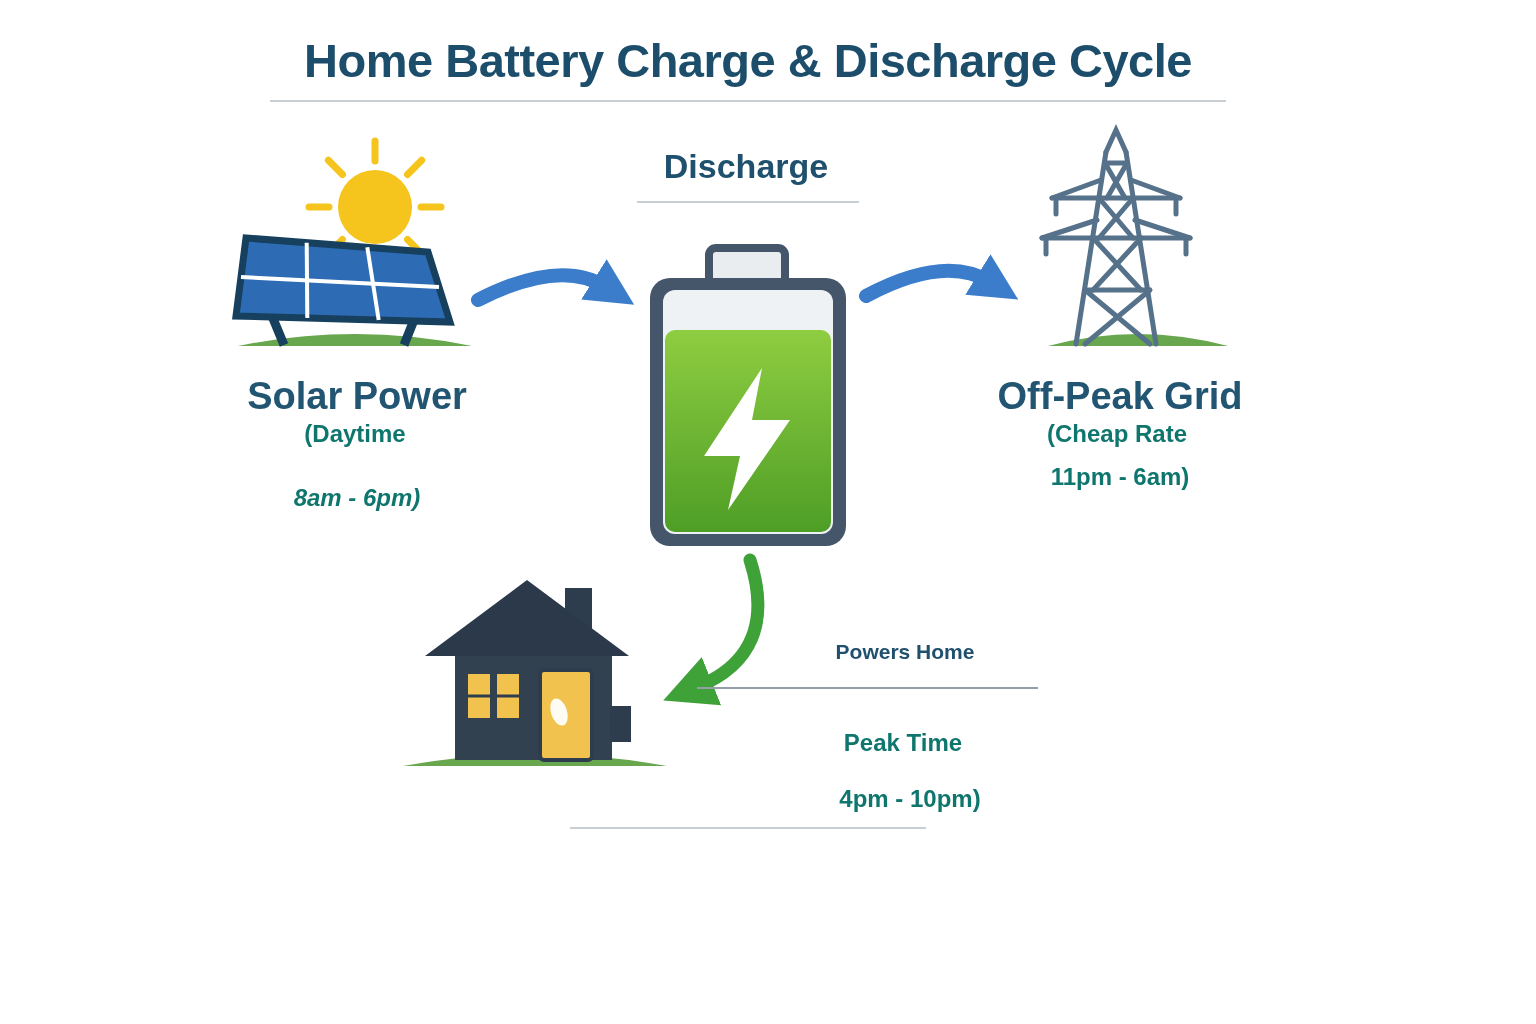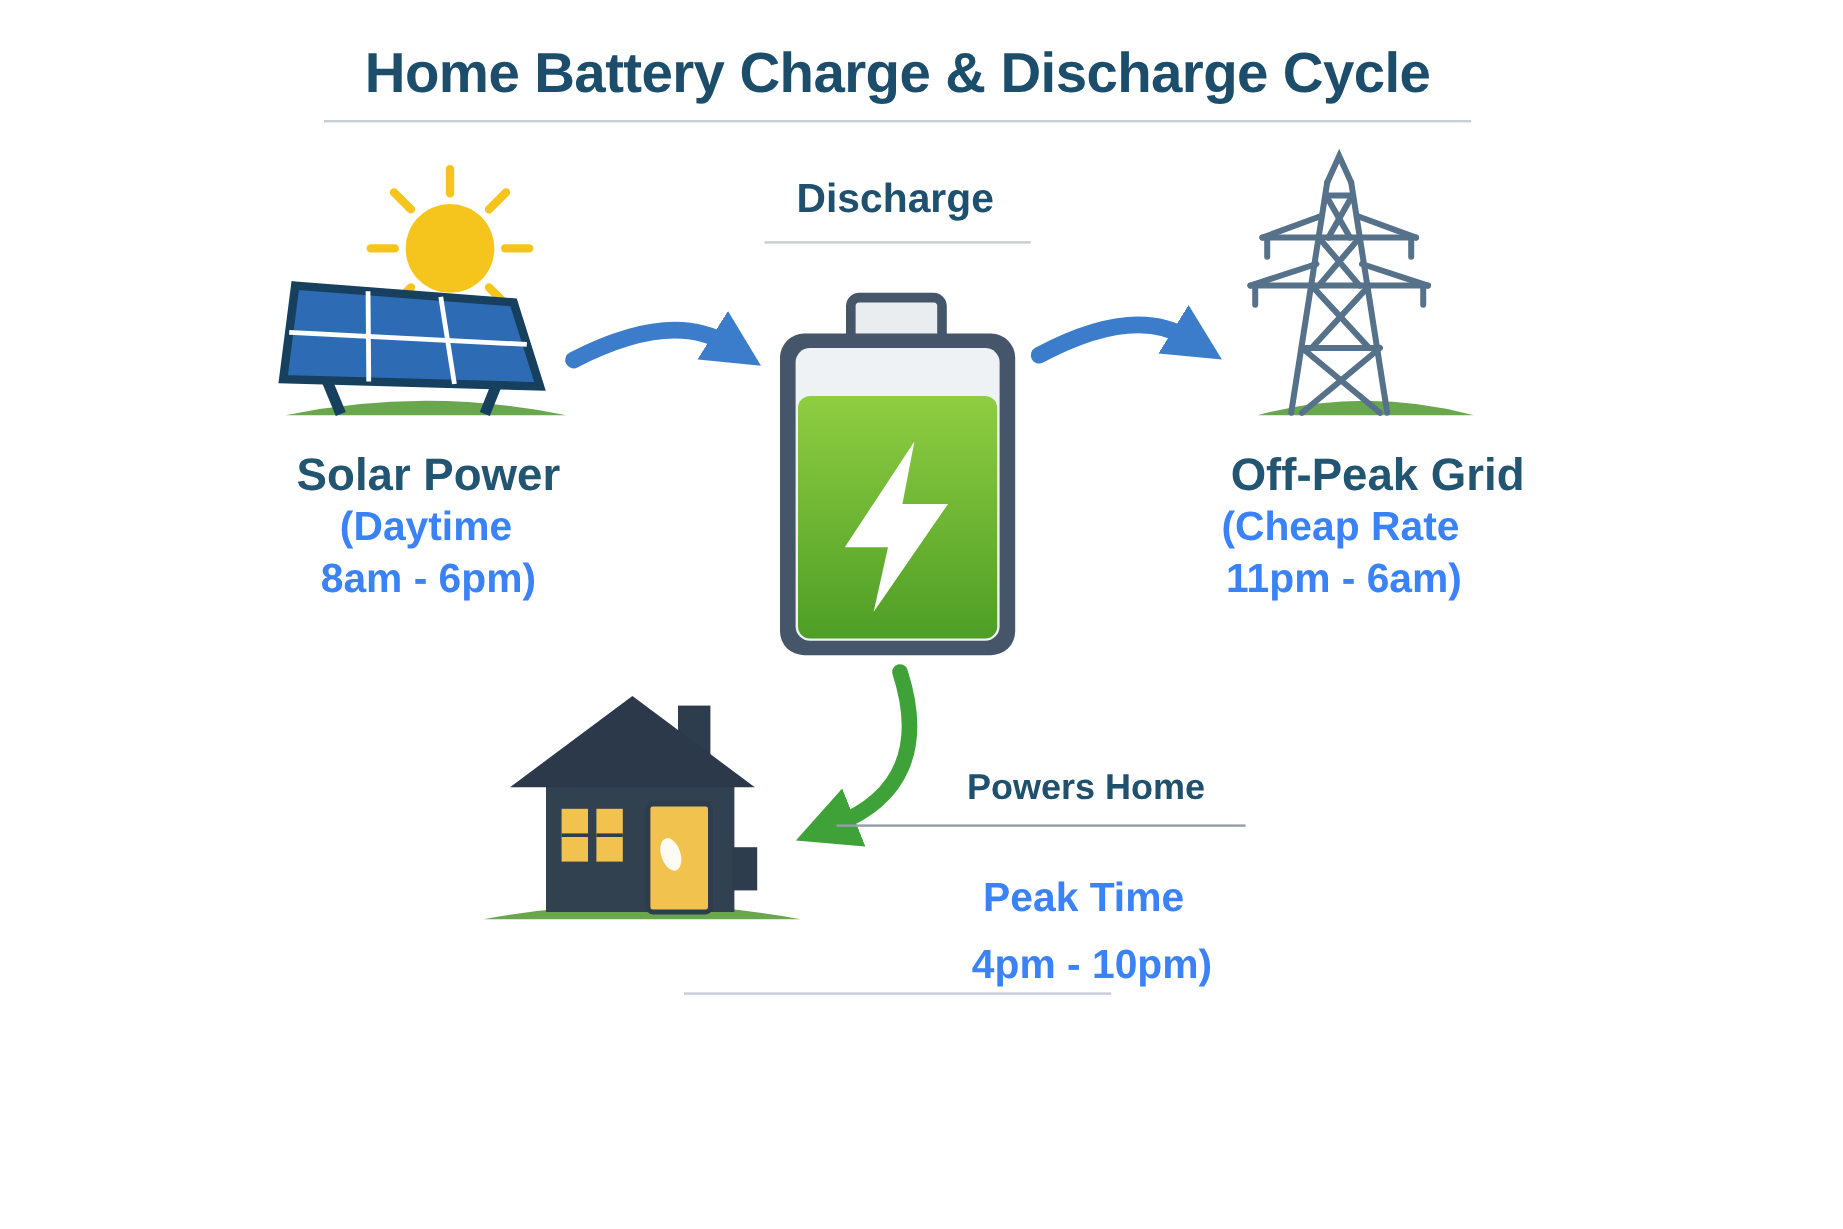--- a/index.html
+++ b/index.html
@@ -18,23 +18,23 @@
     color:#215572;
     font-weight:700;
     text-align:right;
   }
   .title{
     font-size:47px;
     color:#1c4e6b;
     letter-spacing:-0.5px;
   }
   .section-label{font-size:34px;color:#1f506d;}
-  .big-label{font-size:30px;color:#1f506d;}
+  .big-label{font-size:21px;color:#1f506d;}
   .node-name{font-size:38px;}
-  .node-sub{font-size:34px;font-weight:700;color:#3b82f6;}
+  .node-sub{font-size:24px;font-weight:700;color:#0f766e;}
   .rule{position:absolute;background:#c7ced4;height:2px;}
   .rule-dark{background:#949ea6;}
 </style>
 </head>
 <body>
 
 <div class="canvas">
 
   <svg width="1536" height="1024" viewBox="0 0 1536 1024">
     <defs>
@@ -132,23 +132,23 @@
   </svg>
 
   <div class="txt title" style="left:748px; top:33px;">Home Battery Charge &amp; Discharge Cycle</div>
   <div class="rule" style="left:270px; top:100px; width:956px;"></div>
 
   <div class="txt section-label" style="left:746px; top:147px;">Discharge</div>
   <div class="rule" style="left:637px; top:201px; width:222px;"></div>
 
   <div class="txt node-name" style="left:357px; top:375px;">Solar Power</div>
   <div class="txt node-sub" style="left:355px; top:420px;">(Daytime</div>
-  <div class="txt node-sub" style="left:357px; top:463px;">8am - 6pm)</div>
+  <div class="txt node-sub" style="left:357px; top:484px;font-style:italic;">8am - 6pm)</div>
 
-  <div class="txt node-name" style="left:1120px; top:375px;margin-left:28px;">Off-Peak Grid</div>
+  <div class="txt node-name" style="left:1120px; top:375px;">Off-Peak Grid</div>
   <div class="txt node-sub" style="left:1117px; top:420px;">(Cheap Rate</div>
   <div class="txt node-sub" style="left:1120px; top:463px;">11pm - 6am)</div>
 
   <div class="txt big-label" style="left:905px; top:640px;">Powers Home</div>
   <div class="rule rule-dark" style="left:697px; top:687px; width:341px;"></div>
   <div class="txt node-sub" style="left:903px; top:701px;margin-top:28px;">Peak Time</div>
   <div class="txt node-sub" style="left:910px; top:743px;margin-top:42px;">4pm - 10pm)</div>
 
   <div class="rule" style="left:570px; top:827px; width:356px;"></div>
 

